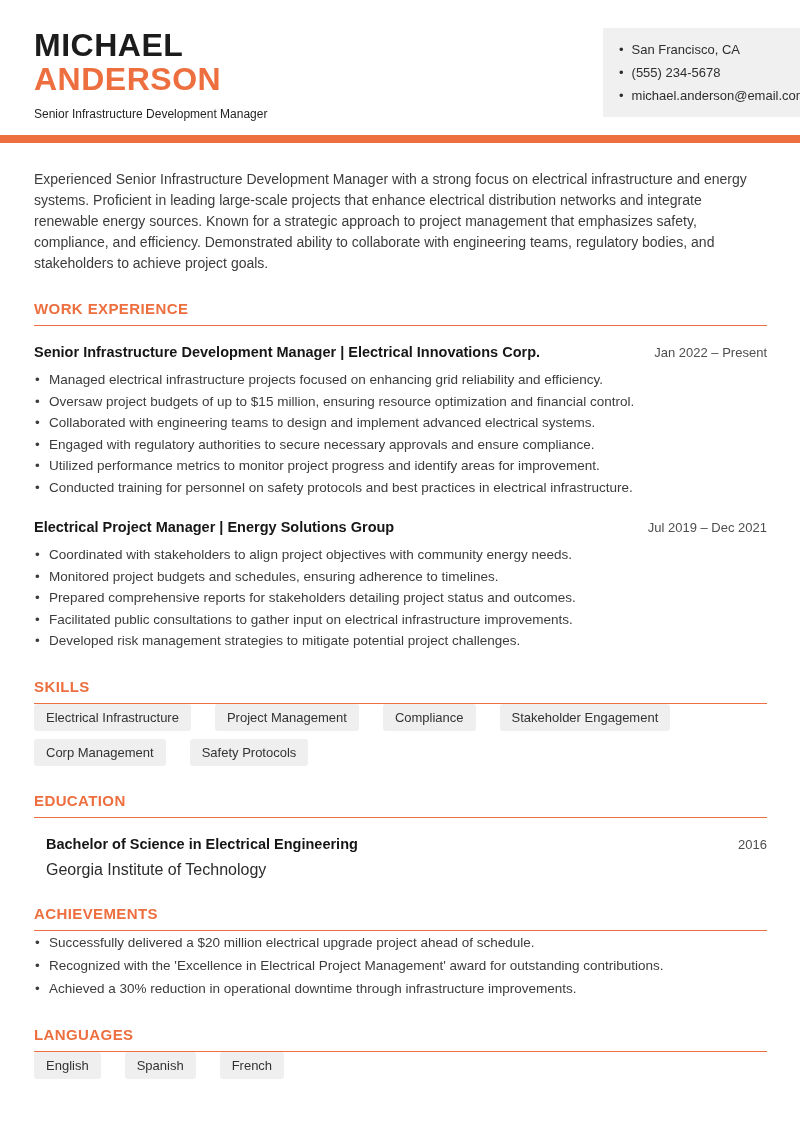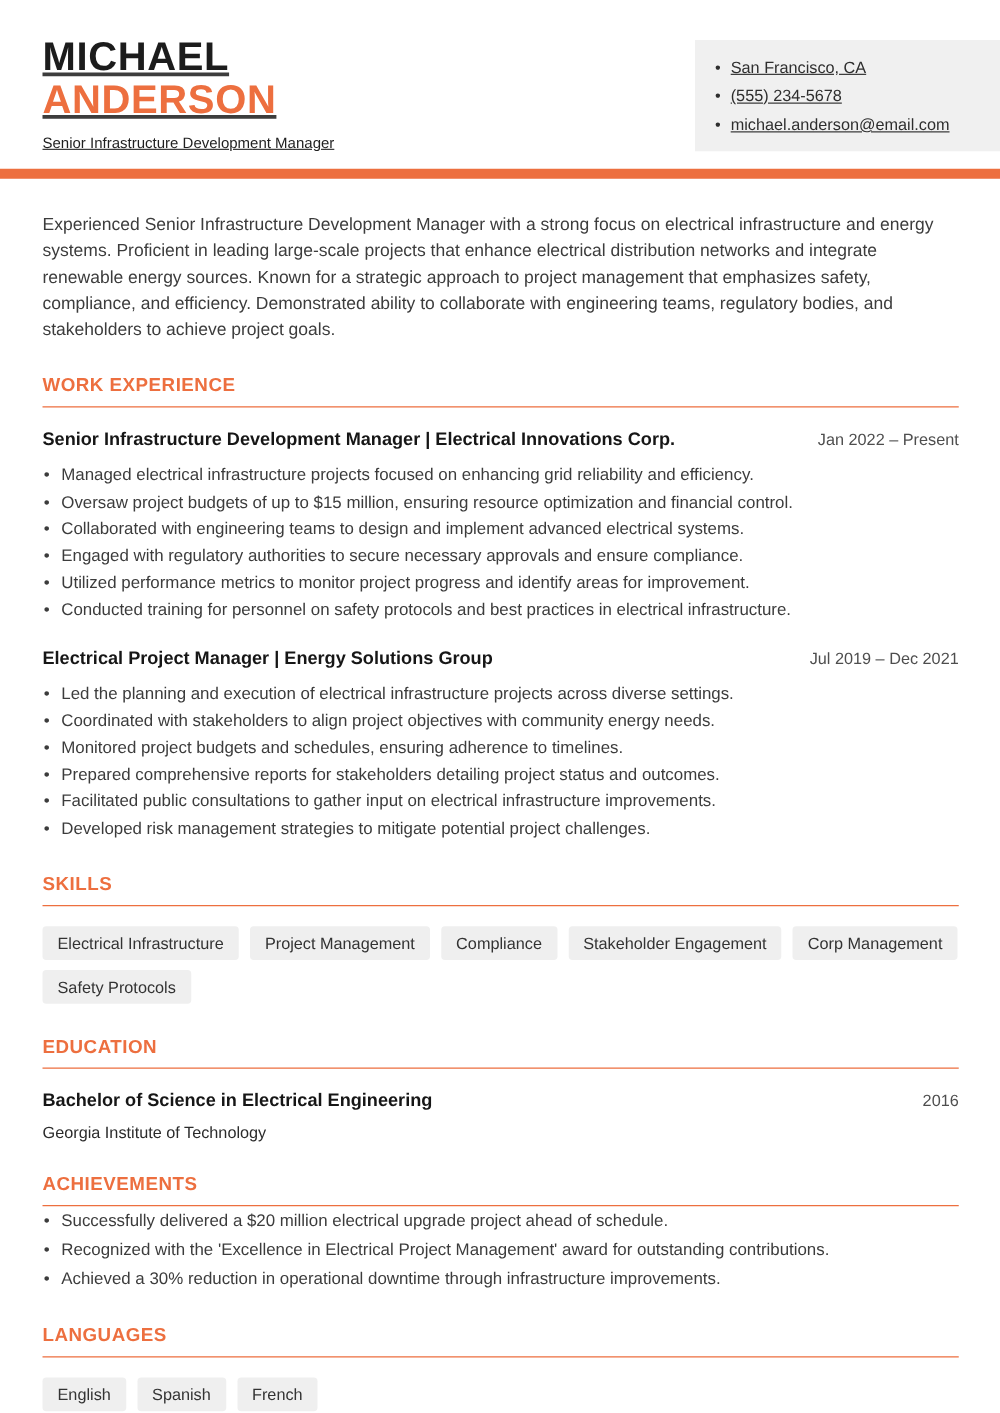--- a/index.html
+++ b/index.html
@@ -22,41 +22,40 @@
     min-height:1130px;
     background:#ffffff;
     margin:0 auto;
     overflow:hidden;
   }
 
   
   .header{
     display:flex;
     justify-content:space-between;
-    align-items:flex-end;
+    align-items:flex-start;
     padding:28px 0 0 34px;
-    text-decoration:underline;
   }
   .name{
     margin:0;
     font-size:32px;
     line-height:34px;
     font-weight:700;
     letter-spacing:0.5px;
     color:var(--dark);
   }
   .name span{display:block;}
   .name .last{color:var(--accent);}
   .header-job-title{
     margin-top:11px;
     font-size:12px;
     color:#1f1f1f;
   }
   .contact-box{
-    width:244px;
+    width:197px;
     background:var(--box-bg);
     padding:10px 16px;
     flex-shrink:0;
   }
   .contact-line{
     font-size:13px;
     line-height:23px;
     color:#2e2e2e;
     white-space:nowrap;
   }
@@ -128,38 +127,37 @@
     position:absolute;
     left:1px;
     color:#3c3c3c;
   }
   ul.bullets.loose li{line-height:23px;}
 
   
   .tags{
     display:flex;
     flex-wrap:wrap;
-    gap:8px 9px;
-    margin-top:16px;
+    gap:8px 24px;
   }
   .tag{
     background:var(--tag-bg);
     color:#333333;
     font-size:13px;
     line-height:15px;
     padding:6px 12px;
     border-radius:3px;
     white-space:nowrap;
   }
 
   
-  .edu{margin-top:18px;}
+  .edu{margin-top:18px;margin-left:12px;}
   .edu-school{
     margin-top:5px;
-    font-size:13px;
+    font-size:16px;
     color:#2b2b2b;
   }
 
   
   .section-body{margin-top:16px;}
 </style>
 </head>
 <body>
 
 <div class="page">
@@ -202,21 +200,20 @@
           <li>Conducted training for personnel on safety protocols and best practices in electrical infrastructure.</li>
         </ul>
       </article>
 
       <article class="job">
         <div class="entry-header">
           <h3 class="entry-title">Electrical Project Manager | Energy Solutions Group</h3>
           <span class="entry-dates">Jul 2019 – Dec 2021</span>
         </div>
         <ul class="bullets">
-          <li>Led the planning and execution of electrical infrastructure projects across diverse settings.</li>
           <li>Coordinated with stakeholders to align project objectives with community energy needs.</li>
           <li>Monitored project budgets and schedules, ensuring adherence to timelines.</li>
           <li>Prepared comprehensive reports for stakeholders detailing project status and outcomes.</li>
           <li>Facilitated public consultations to gather input on electrical infrastructure improvements.</li>
           <li>Developed risk management strategies to mitigate potential project challenges.</li>
         </ul>
       </article>
     </section>
 
     <section>

